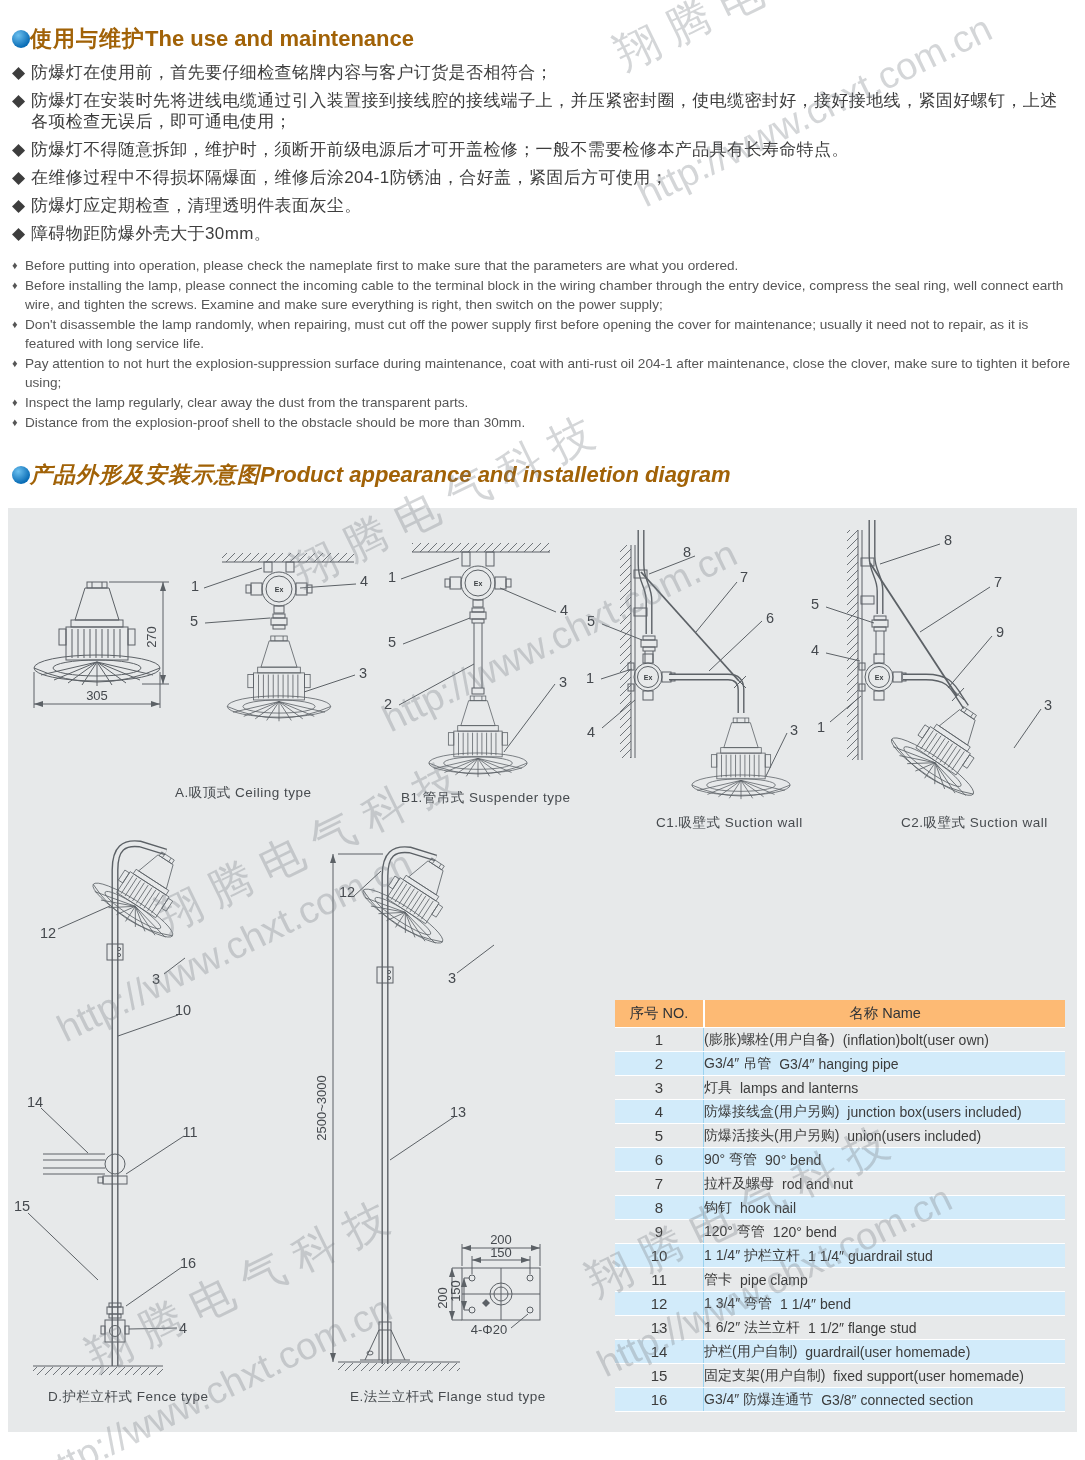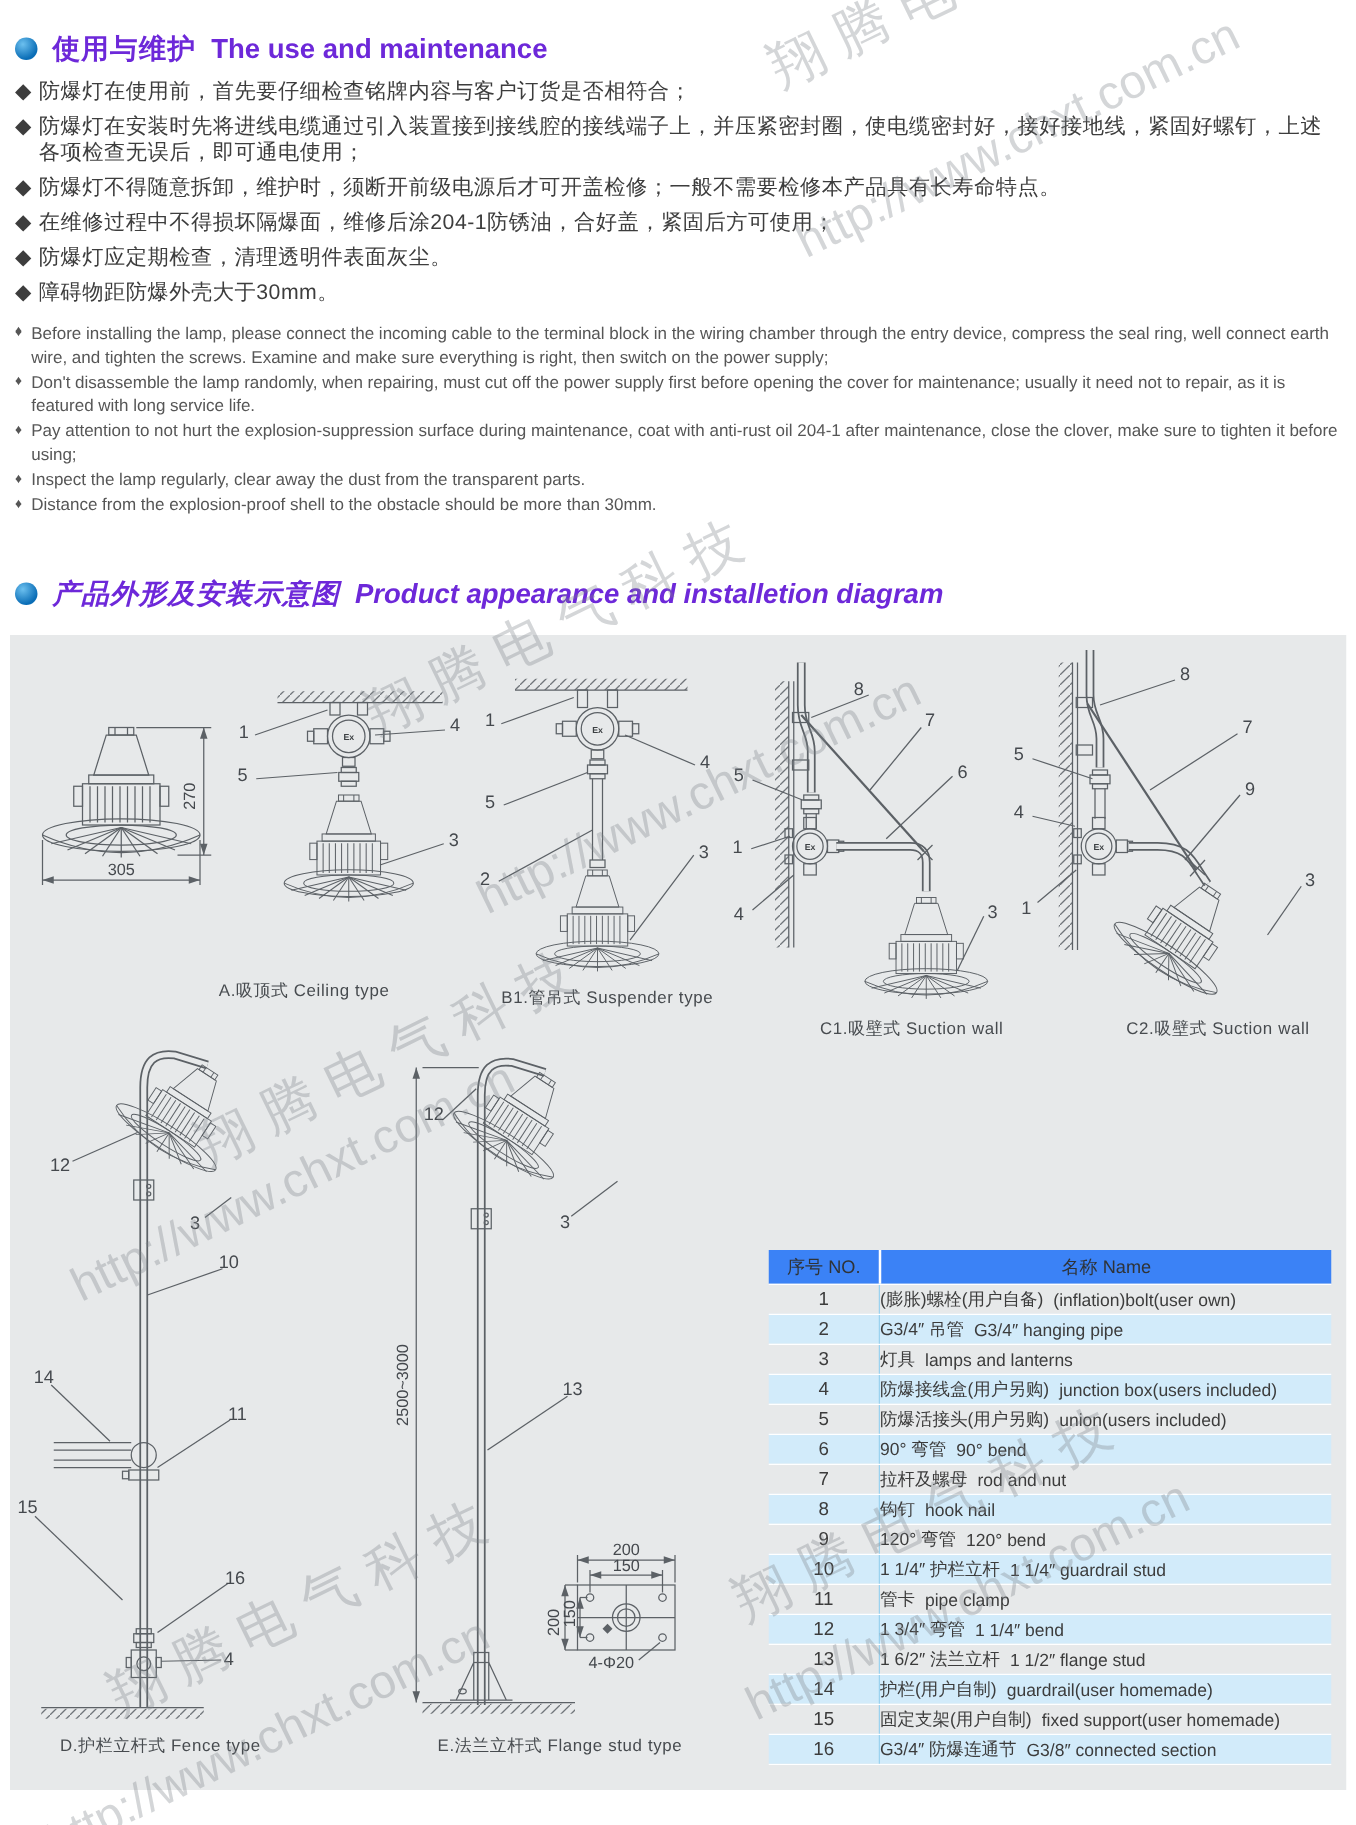--- a/index.html
+++ b/index.html
@@ -1,22 +1,22 @@
 <!DOCTYPE html>
 <html><head>
 <meta charset="utf-8">
 <style>
   html,body{margin:0;padding:0;}
   body{width:1085px;height:1460px;background:#ffffff;position:relative;overflow:hidden;
        font-family:"Liberation Sans","DejaVu Sans",sans-serif;}
   #page{position:absolute;inset:0;}
 
   
-  .sec-title{position:absolute;display:flex;align-items:center;gap:12px;margin:0;
-             font-size:22px;font-weight:bold;color:#6d28d9;white-space:nowrap;}
+  .sec-title{position:absolute;display:flex;align-items:center;margin:0;
+             font-size:22px;font-weight:bold;color:#a16207;white-space:nowrap;}
   .sec-title .dot{width:18px;height:18px;border-radius:50%;
              background:radial-gradient(circle at 35% 30%,#6cc0ef,#0a6db6 70%);}
   .sec-title .zh{letter-spacing:1px;}
 
   
   .zh-list,.en-list{position:absolute;left:12px;margin:0;padding:0;list-style:none;}
   .zh-list{top:62px;width:1048px;font-size:17px;color:#3d3d3d;line-height:21px;}
   .zh-list li{position:relative;padding-left:19px;margin-bottom:7px;letter-spacing:0.4px;}
   .en-list{top:256px;width:1062px;font-size:13.6px;color:#565656;line-height:19.3px;}
   .en-list li{position:relative;padding-left:13px;margin-bottom:0.5px;}
@@ -24,21 +24,21 @@
   .en-list .mk{font-size:11px;}
 
   
   #panel{position:absolute;left:8px;top:508px;width:1069px;height:924px;background:#e7e9ea;}
   .panel-svg{position:absolute;left:0;top:0;}
   .cap{position:absolute;font-size:13.5px;color:#474b4f;white-space:nowrap;letter-spacing:0.5px;}
   .co{position:absolute;transform:translate(-50%,-50%);font-size:14.5px;color:#45494e;}
 
   
   #parts{position:absolute;left:607px;top:492px;width:450px;font-size:14px;color:#3c3c3c;}
-  #parts .thead{display:flex;height:27px;align-items:center;background:#3b82f6;font-size:14.5px;color:#2f3337;}
+  #parts .thead{display:flex;height:27px;align-items:center;background:#fdba74;font-size:14.5px;color:#2f3337;}
   #parts .th-no{width:88px;text-align:center;}
   #parts .th-name{flex:1;text-align:center;border-left:2px solid #ffffff;align-self:stretch;
                   display:flex;align-items:center;justify-content:center;}
   #parts .tr{display:flex;height:23px;align-items:center;border-top:1px solid #ffffff;}
   #parts .tr:nth-child(even){background:#d2ebfa;}
   #parts .tbody{border-bottom:1px solid #ffffff;}
   #parts .td-no{width:88px;text-align:center;font-size:15px;}
   #parts .td-name{flex:1;align-self:stretch;border-left:1px solid #9bd2ef;
                   display:flex;align-items:center;gap:8px;white-space:nowrap;}
 
@@ -71,21 +71,21 @@
   <ul class="zh-list">
     <li><span class="mk">◆</span><span>防爆灯在使用前，首先要仔细检查铭牌内容与客户订货是否相符合；</span></li>
     <li><span class="mk">◆</span><span>防爆灯在安装时先将进线电缆通过引入装置接到接线腔的接线端子上，并压紧密封圈，使电缆密封好，接好接地线，紧固好螺钉，上述各项检查无误后，即可通电使用；</span></li>
     <li><span class="mk">◆</span><span>防爆灯不得随意拆卸，维护时，须断开前级电源后才可开盖检修；一般不需要检修本产品具有长寿命特点。</span></li>
     <li><span class="mk">◆</span><span>在维修过程中不得损坏隔爆面，维修后涂204-1防锈油，合好盖，紧固后方可使用；</span></li>
     <li><span class="mk">◆</span><span>防爆灯应定期检查，清理透明件表面灰尘。</span></li>
     <li><span class="mk">◆</span><span>障碍物距防爆外壳大于30mm。</span></li>
   </ul>
 
   <ul class="en-list">
-    <li><span class="mk">♦</span></li>
+    <li><span class="mk">♦</span><span>Before putting into operation, please check the nameplate first to make sure that the parameters are what you ordered.</span></li>
     <li><span class="mk">♦</span><span>Before installing the lamp, please connect the incoming cable to the terminal block in the wiring chamber through the entry device, compress the seal ring, well connect earth wire, and tighten the screws. Examine and make sure everything is right, then switch on the power supply;</span></li>
     <li><span class="mk">♦</span><span>Don't disassemble the lamp randomly, when repairing, must cut off the power supply first before opening the cover for maintenance; usually it need not to repair, as it is featured with long service life.</span></li>
     <li><span class="mk">♦</span><span>Pay attention to not hurt the explosion-suppression surface during maintenance, coat with anti-rust oil 204-1 after maintenance, close the clover, make sure to tighten it before using;</span></li>
     <li><span class="mk">♦</span><span>Inspect the lamp regularly, clear away the dust from the transparent parts.</span></li>
     <li><span class="mk">♦</span><span>Distance from the explosion-proof shell to the obstacle should be more than 30mm.</span></li>
   </ul>
 
   <h2 class="sec-title" style="left:12px;top:460px;font-style:italic;">
     <span class="dot"></span>
     <span class="zh">产品外形及安装示意图</span>

